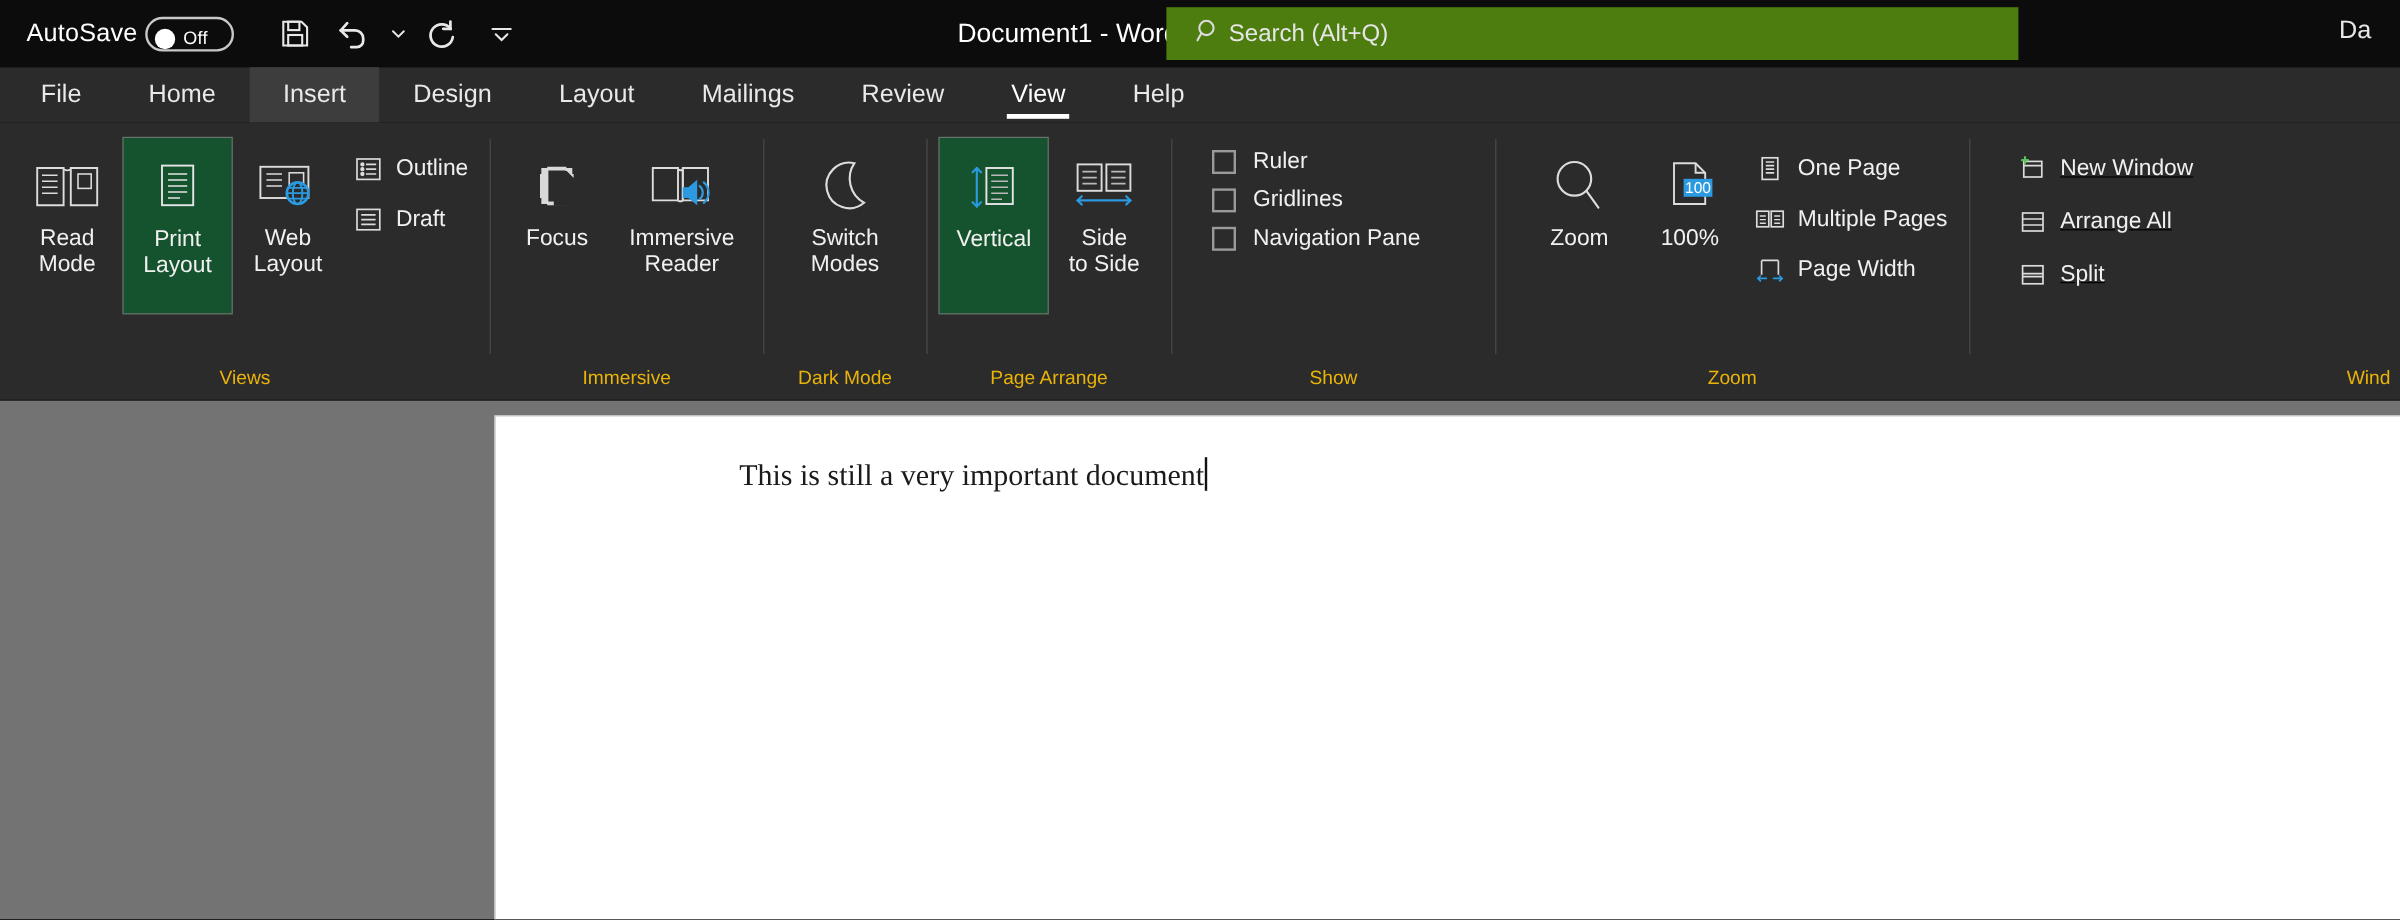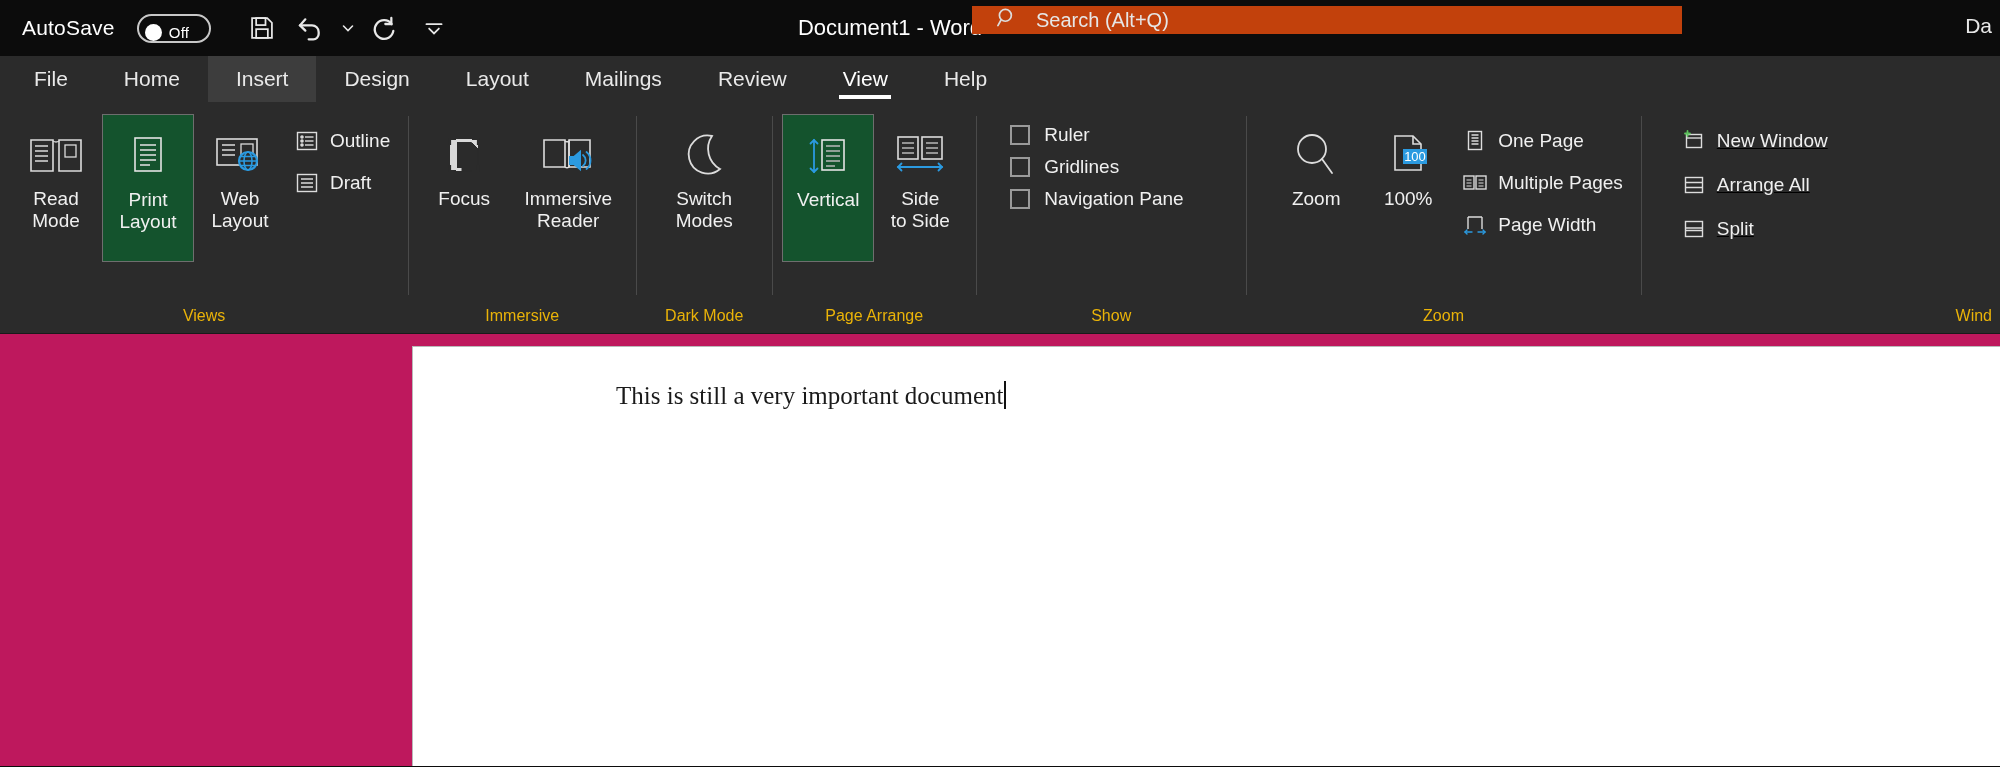--- a/index.html
+++ b/index.html
@@ -15,21 +15,21 @@
   
   .titlebar {
     position: relative;
     height: 56px;
     background: #0c0c0c;
     display: flex;
     align-items: center;
     color: #ffffff;
   }
   .autosave-wrap {
-    display: flex; align-items: center; gap: 22px;
+    display: flex; align-items: center; gap: 6px;
     margin-left: 22px;
   }
   .autosave-label { font-size: 21px; color: #ffffff; letter-spacing: .2px; }
   .autosave-toggle {
     width: 74px; height: 29px; border-radius: 15px;
     border: 2px solid #c8c8c8;
     display: flex; align-items: flex-end; gap: 7px;
     padding: 0 6px;
     background: transparent;
   }
@@ -50,29 +50,29 @@
   .doc-title {
     position: absolute; left: 0; right: 0;
     text-align: center;
     font-size: 22px; color: #ffffff;
     pointer-events: none;
   }
   .doc-title-inner { display: inline-block; margin-left: -220px; }
 
   .searchbox {
     position: absolute; left: 972px; top: 6px;
-    width: 710px; height: 28px;
-    background: #c2410c;
-    display: flex; align-items: center; gap: 16px;
+    width: 710px; height: 44px;
+    background: #4d7c0f;
+    display: flex; align-items: center; gap: 4px;
     padding-left: 22px;
   }
   .search-text { font-size: 20px; color: #e6e6e6; }
 
   .account-name {
-    position: absolute; right: 8px; top: 14px;
+    position: absolute; right: 24px; top: 14px;
     font-size: 21px; color: #e8e8e8;
     white-space: nowrap;
   }
 
   
   .tabstrip {
     height: 46px;
     background: #2b2b2b;
     display: flex; align-items: stretch;
     padding-left: 6px;
@@ -157,21 +157,21 @@
   }
   .cbox {
     width: 20px; height: 20px;
     border: 2px solid #9a9a9a; background: #2b2b2b; flex: none;
   }
 
   
   .workspace {
     position: relative;
     height: calc(767px - 56px - 46px - 233px);
-    background: #be185d;
+    background: #737373;
     overflow: hidden;
     padding-left: 40px;
   }
   .page {
     position: absolute; left: 412px; top: 12px;
     width: 1588px; height: 600px;
     background: #ffffff;
     border-top: 1px solid #b9b9b9;
     border-left: 1px solid #b9b9b9;
   }

